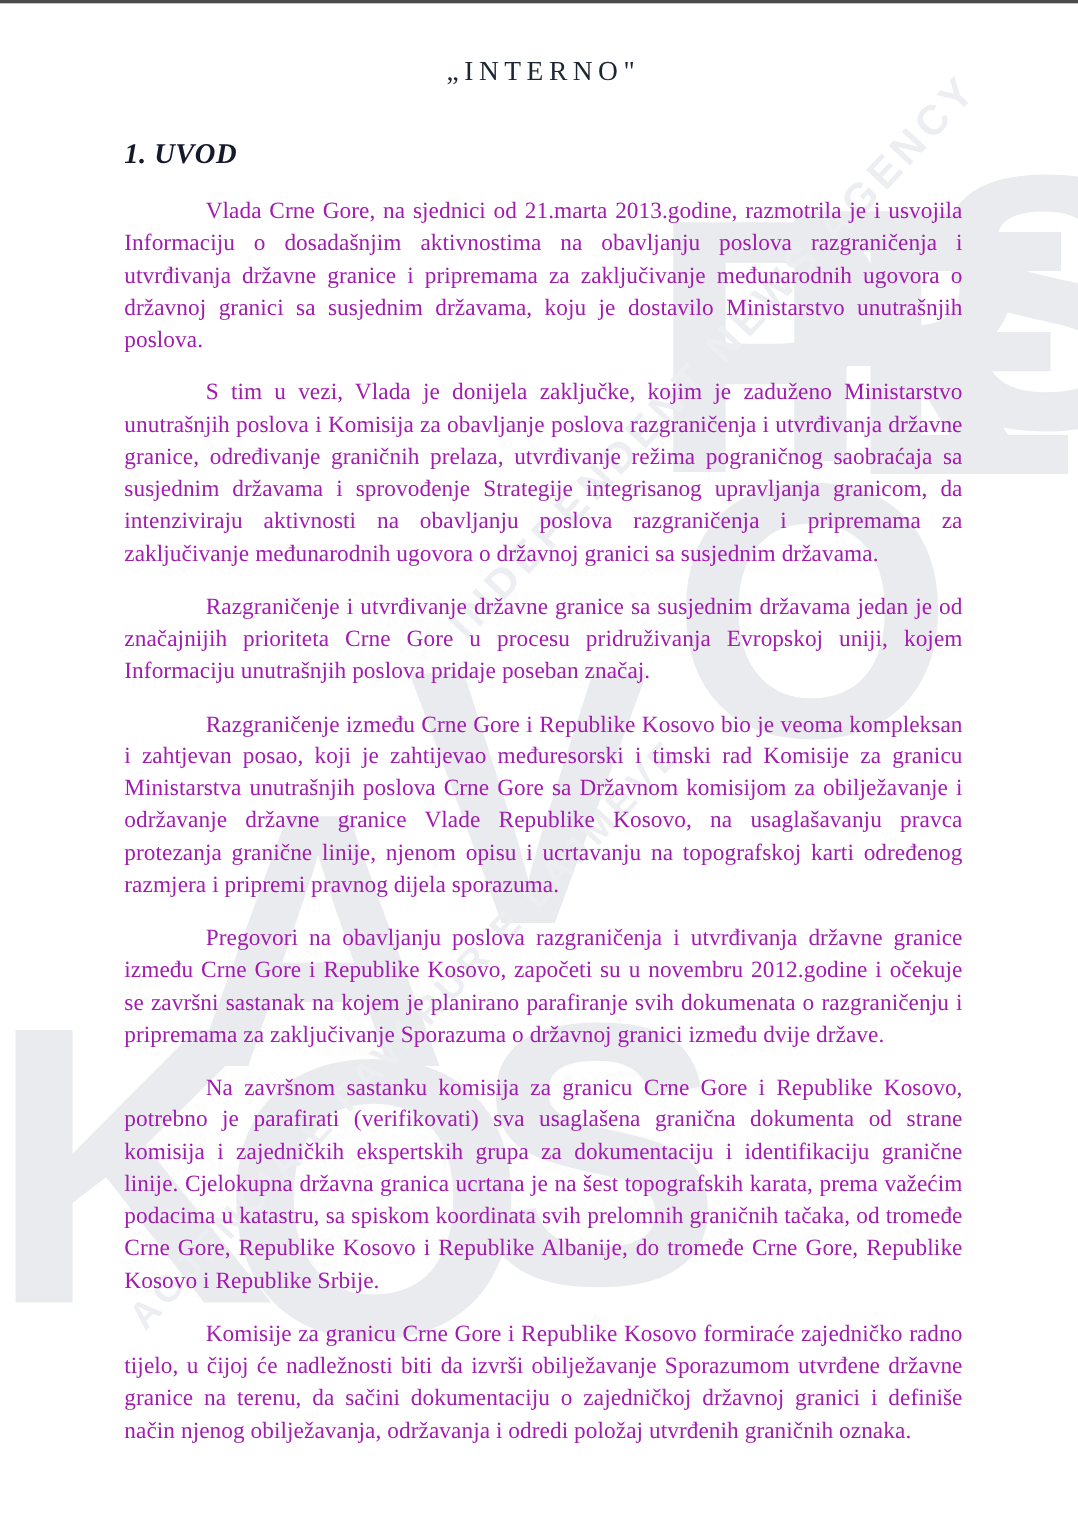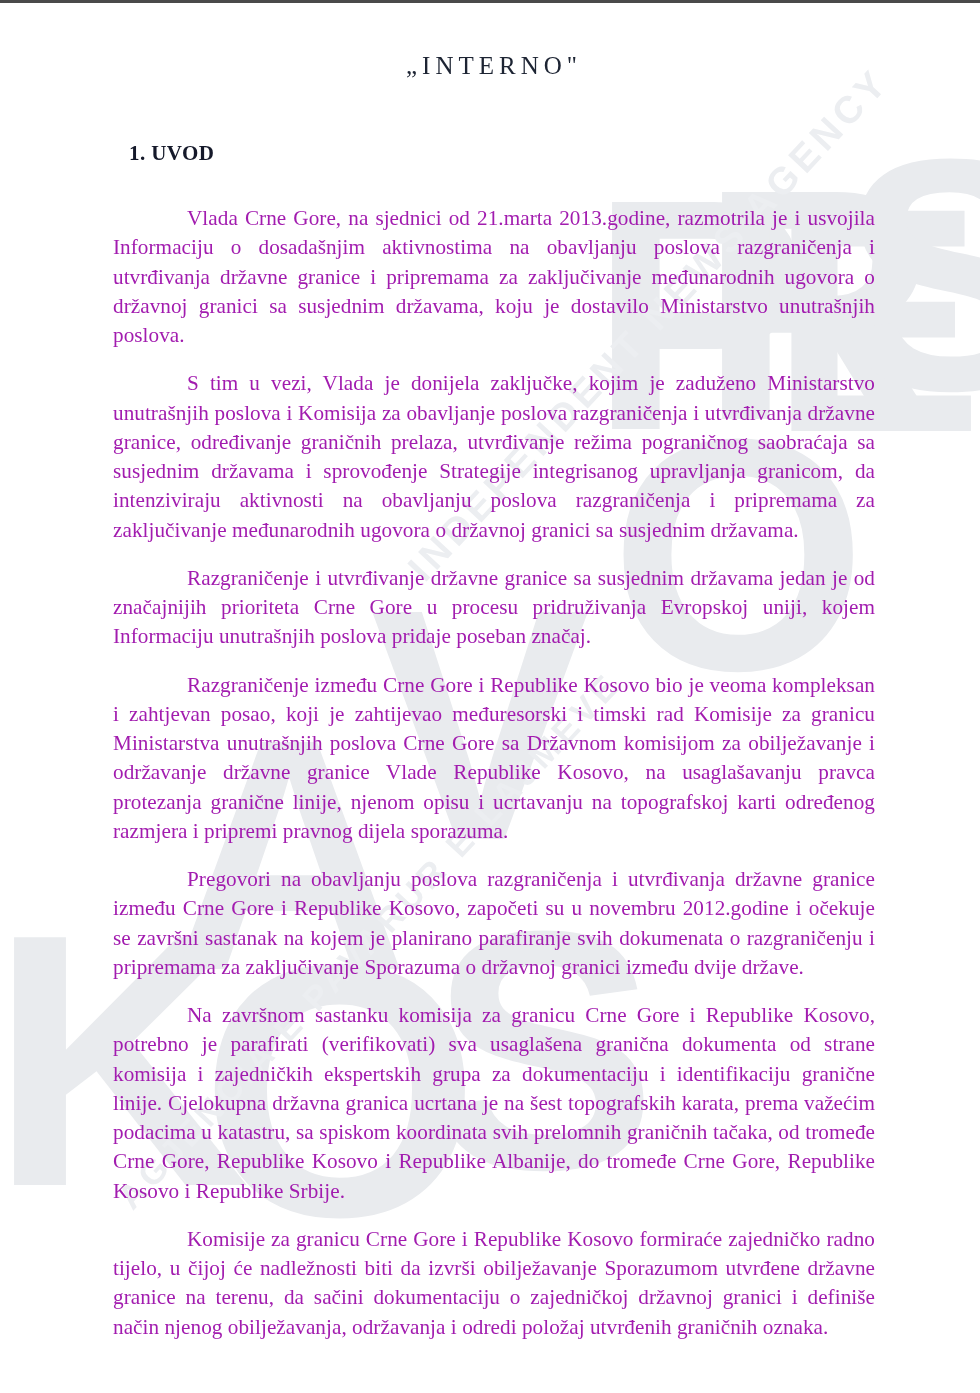--- a/index.html
+++ b/index.html
@@ -142,26 +142,27 @@
     font-size: 25px;
     letter-spacing: 5px;
     color: #1d2433;
     margin: 0;
     padding-top: 52px;
     font-weight: 400;
     font-family: "Liberation Serif", "DejaVu Serif", serif;
   }
 
   #section-heading {
-    font-size: 21px;
+    font-size: 26px;
     font-weight: 700;
     color: #15192a;
-    margin: 16px;
+    margin: 0;
     padding-top: 45px;
     letter-spacing: 0.4px;
+    font-style: italic;
   }
 
   .para {
     font-size: 21.2px;
     line-height: 1.38;
     text-align: justify;
     color: #a21caf;
     margin: 0;
     padding-top: 19px;
     text-indent: 74px;

